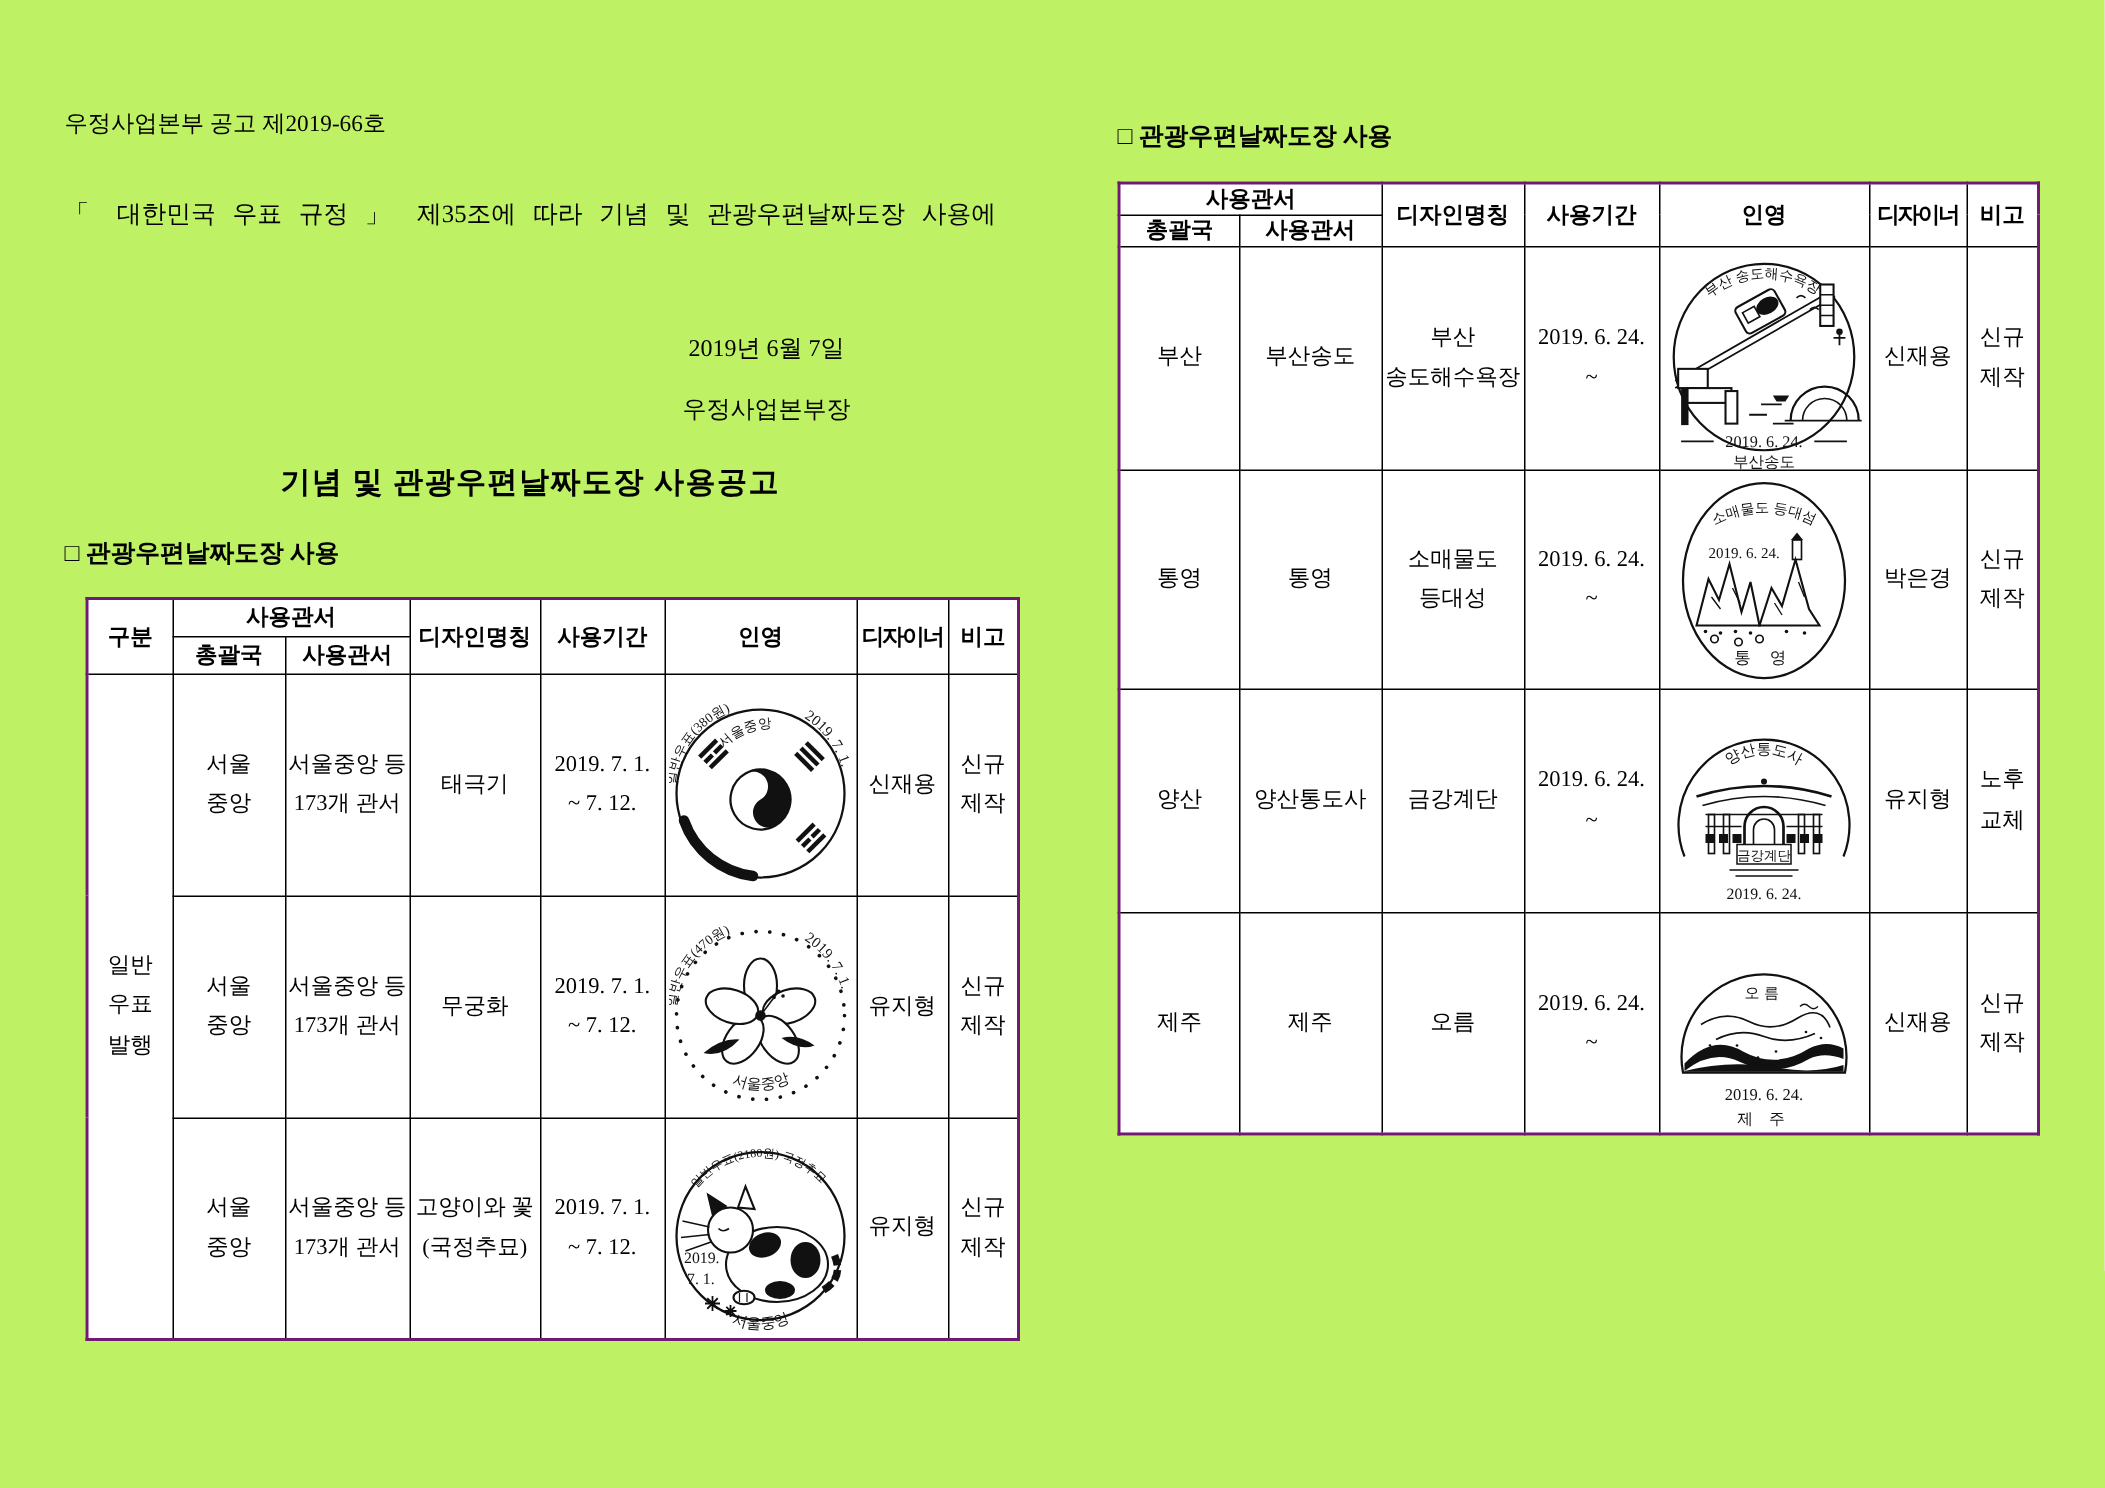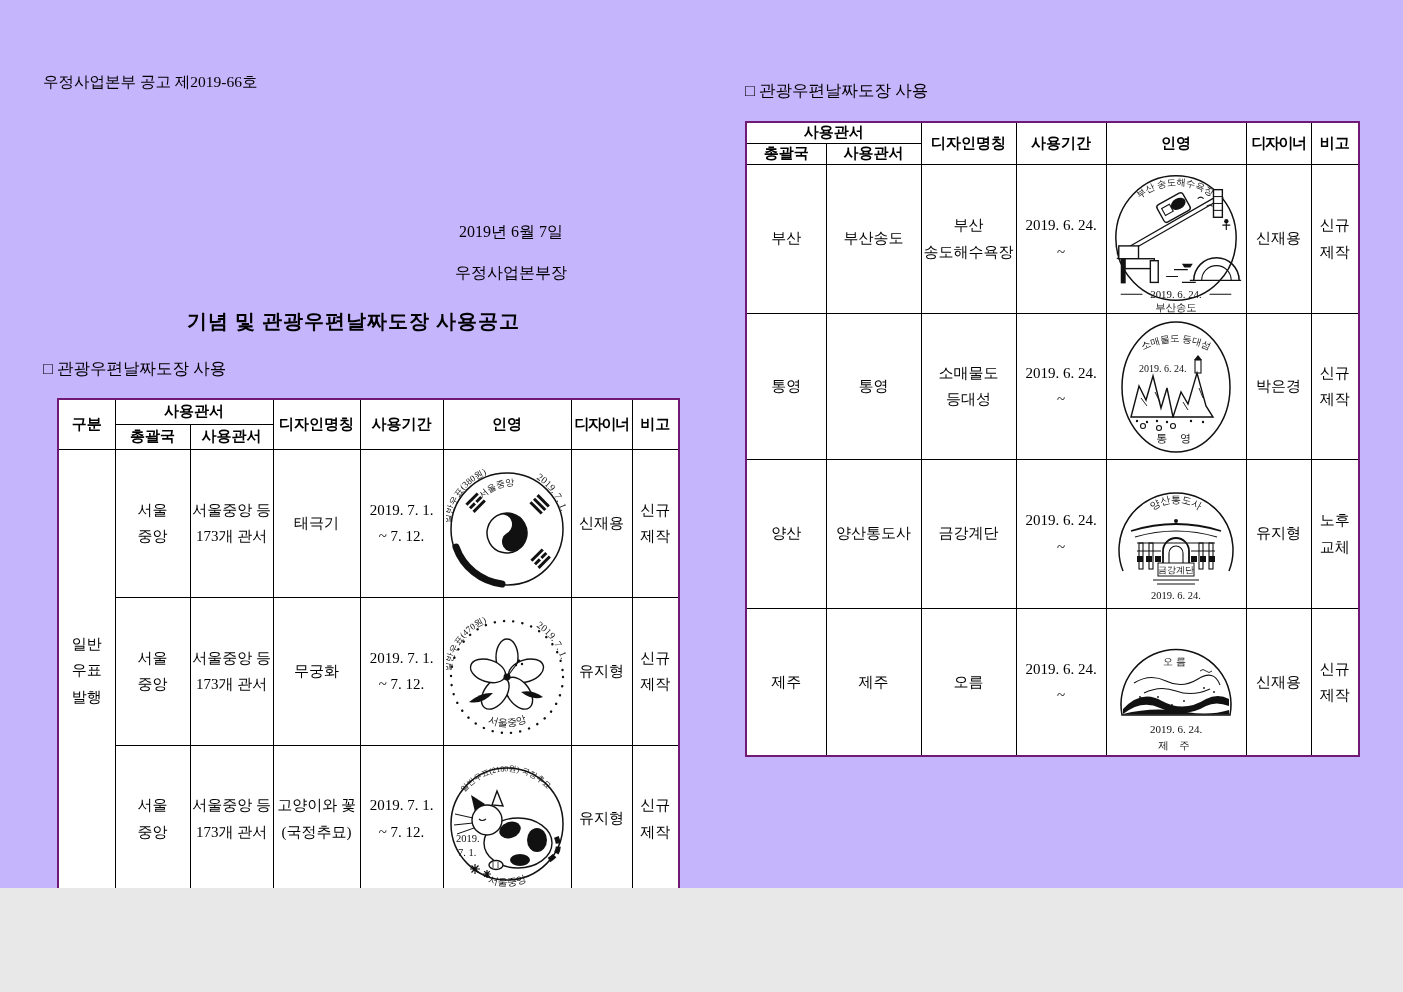--- a/index.html
+++ b/index.html
@@ -1,25 +1,25 @@
 <!DOCTYPE html>
 <html><head>
 <meta charset="utf-8">
 <style>
   html,body{margin:0;padding:0;background:#e8e8e8}
-  .page{position:relative;width:1403px;height:888px;background:#c4b5fd;overflow:hidden;
+  .page{position:relative;width:1403px;height:992px;background:#bef264;overflow:hidden;
         font-family:"Liberation Serif","DejaVu Serif",serif;color:#000}
   .abs{position:absolute}
   .notice-no{left:43px;top:72px;font-size:15.5px}
   .body1{left:43px;top:132px;width:621px;font-size:16.5px;text-align:justify;text-align-last:justify}
   .body2{left:43px;top:178px;width:621px;font-size:16.5px}
   .date-line{left:43px;top:222px;width:520px;text-align:right;font-size:16px}
   .author-line{left:43px;top:263px;width:524px;text-align:right;font-size:16px}
   .main-title{left:43px;top:308px;width:621px;text-align:center;font-size:20px;font-weight:700;letter-spacing:1px}
-  .sec-heading{font-size:16.5px;font-weight:400}
+  .sec-heading{font-size:16.5px;font-weight:700}
   .sec-left{left:43px;top:358px}
   .sec-right{left:745px;top:80px}
   table.tbl{position:absolute;border-collapse:collapse;table-layout:fixed;border:2px solid #701a75;background:#fff}
   .tbl th,.tbl td{border:1.5px solid #000;text-align:center;vertical-align:middle;padding:0;font-size:15px;overflow:hidden}
   .tbl th{font-weight:700}
   .pl{white-space:pre-line;line-height:1.75;display:block}
   .squeeze{letter-spacing:-1.5px;font-size:14px;white-space:nowrap}
   .stampcell{vertical-align:middle}
   svg{display:block;margin:0 auto}
   .ln{fill:none;stroke:#111;stroke-width:1.5}
@@ -27,20 +27,21 @@
   .ink{fill:#111;stroke:none}
   .wfill{fill:#fff;stroke:#111;stroke-width:1.4}
   svg text{fill:#111;font-family:"Liberation Serif","DejaVu Serif",serif}
 </style>
 </head>
 <body>
 
 <div class="page">
 
   <div class="abs notice-no">우정사업본부 공고 제2019-66호</div>
+  <div class="abs body1">「 대한민국 우표 규정 」 제35조에 따라 기념 및 관광우편날짜도장 사용에</div>
   <div class="abs date-line">2019년 6월 7일</div>
   <div class="abs author-line">우정사업본부장</div>
   <div class="abs main-title">기념 및 관광우편날짜도장 사용공고</div>
 
   <div class="abs sec-heading sec-left">□ 관광우편날짜도장 사용</div>
 
   <table class="tbl" style="left:57px;top:398px;width:621px">
     <colgroup>
       <col style="width:57px">
         <col style="width:75px">

